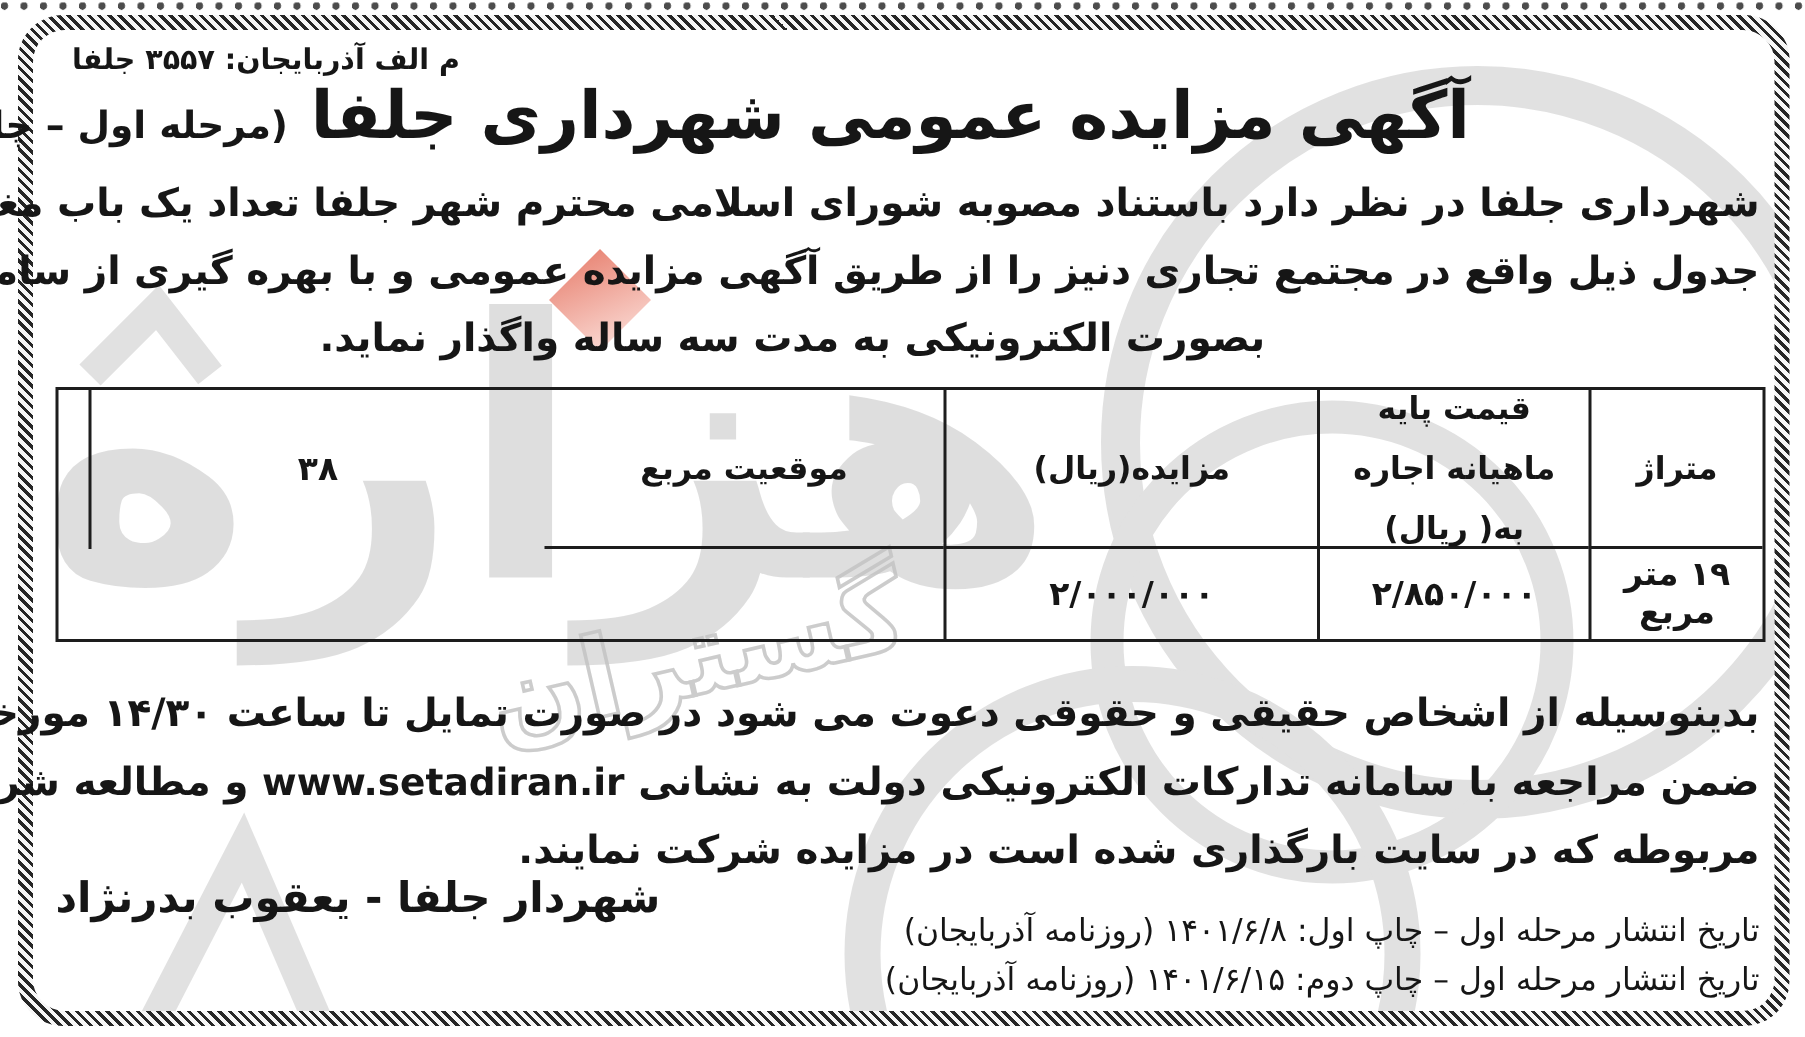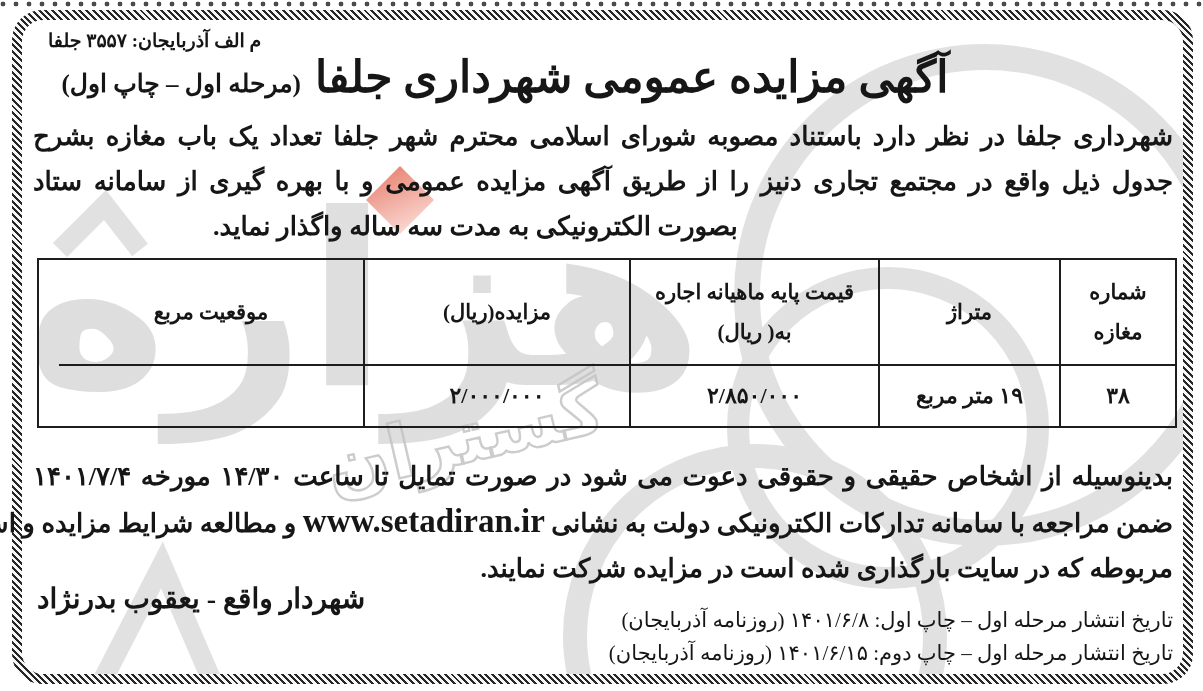--- a/index.html
+++ b/index.html
@@ -12,21 +12,21 @@
   
   .frame{position:absolute;left:12px;top:10px;width:1181px;height:674px;z-index:0;
     border-radius:30px;
     background:repeating-linear-gradient(45deg,#262626 0px,#262626 2.1px,#f6f6f6 2.1px,#f6f6f6 4.8px);}
   .frame-inner{position:absolute;left:10px;top:10px;right:10px;bottom:10px;
     border-radius:21px;background:#ffffff;}
   .wm-clip{position:absolute;left:22px;top:20px;width:1161px;height:654px;z-index:1;
     border-radius:21px;overflow:hidden;}
   .wm-clip svg{position:absolute;left:-22px;top:-20px;}
   
-  .content{position:absolute;left:0;top:0;width:1203px;height:691px;z-index:2;font-family:Liberation Serif, serif;}
+  .content{position:absolute;left:0;top:0;width:1203px;height:691px;z-index:2;}
   .refnum{position:absolute;left:48px;top:29px;font-size:19px;font-weight:bold;direction:rtl;}
   .title-line{position:absolute;left:30px;top:48px;width:950px;text-align:center;direction:rtl;
     white-space:nowrap;line-height:60px;}
   .title-main{font-size:44px;font-weight:bold;letter-spacing:-1px;}
   .title-stage{font-size:25px;font-weight:bold;margin-right:10px;}
   .intro{position:absolute;left:33px;top:114px;width:1140px;direction:rtl;
     font-size:26px;font-weight:bold;line-height:45px;}
   .jline{text-align:justify;text-align-last:justify;white-space:nowrap;}
   .intro-last{text-align:left;padding-left:180px;}
   
@@ -34,21 +34,21 @@
     display:grid;grid-template-columns:116px 181px 249px 266px 304px;
     grid-template-rows:106px 60px;border:2px solid #1d1d1d;}
   .cell{display:flex;flex-direction:column;justify-content:center;align-items:center;
     font-weight:bold;text-align:center;}
   .cell.h{font-size:21px;line-height:40px;border-bottom:2px solid #1d1d1d;}
   .cell.d{font-size:22px;}
   .cell.vline{border-left:2px solid #1d1d1d;}
   .terms{position:absolute;left:33px;top:454px;width:1140px;direction:rtl;
     font-size:26px;font-weight:bold;line-height:45px;}
   .terms .plain{text-align:right;white-space:nowrap;}
-  .url{font-size:33px;}
+  .url{font-size:25px;}
   .signature{position:absolute;left:37px;top:582px;font-size:28px;font-weight:bold;
     direction:rtl;white-space:nowrap;letter-spacing:0px;}
   .pubdates{position:absolute;right:30px;top:604px;direction:rtl;text-align:right;
     font-size:21px;font-weight:normal;line-height:33px;}
 </style>
 </head>
 <body>
 
 <div class="page">
 
@@ -91,24 +91,20 @@
     </div>
 
     <div class="intro">
       <div class="jline">شهرداری جلفا در نظر دارد باستناد مصوبه شورای اسلامی محترم شهر جلفا تعداد یک باب مغازه بشرح</div>
       <div class="jline">جدول ذیل واقع در مجتمع تجاری دنیز را از طریق آگهی مزایده عمومی و با بهره گیری از سامانه ستاد</div>
       <div class="intro-last">بصورت الکترونیکی به مدت سه ساله واگذار نماید.</div>
     </div>
 
     <div class="ad-table">
       <div class="cell h vline">
-        <span>شماره</span>
-        <span>مغازه</span>
-      </div>
-      <div class="cell h vline">
         <span>متراژ</span>
         <span></span>
       </div>
       <div class="cell h vline">
         <span>قیمت پایه ماهیانه اجاره</span>
         <span>به( ریال)</span>
       </div>
       <div class="cell h vline">
         <span>مزایده(ریال)</span>
       </div>
@@ -126,21 +122,21 @@
     <div class="terms">
       <div class="jline">بدینوسیله از اشخاص حقیقی و حقوقی دعوت می شود در صورت تمایل تا ساعت ۱۴/۳۰ مورخه ۱۴۰۱/۷/۴</div>
       <div class="jline">
         <span>ضمن مراجعه با سامانه تدارکات الکترونیکی دولت به نشانی</span>
         <span class="url">www.setadiran.ir</span>
         <span>و مطالعه شرایط مزایده و اسناد</span>
       </div>
       <div class="plain">مربوطه که در سایت بارگذاری شده است در مزایده شرکت نمایند.</div>
     </div>
 
-    <div class="signature">شهردار واقع - یعقوب بدرنژاد</div>
+    <div class="signature">شهردار جلفا - یعقوب بدرنژاد</div>
 
     <div class="pubdates">
       <div>تاریخ انتشار مرحله اول – چاپ اول: ۱۴۰۱/۶/۸ (روزنامه آذربایجان)</div>
       <div>تاریخ انتشار مرحله اول – چاپ دوم: ۱۴۰۱/۶/۱۵ (روزنامه آذربایجان)</div>
     </div>
 
   </div>
 </div>
 
 </body></html>

